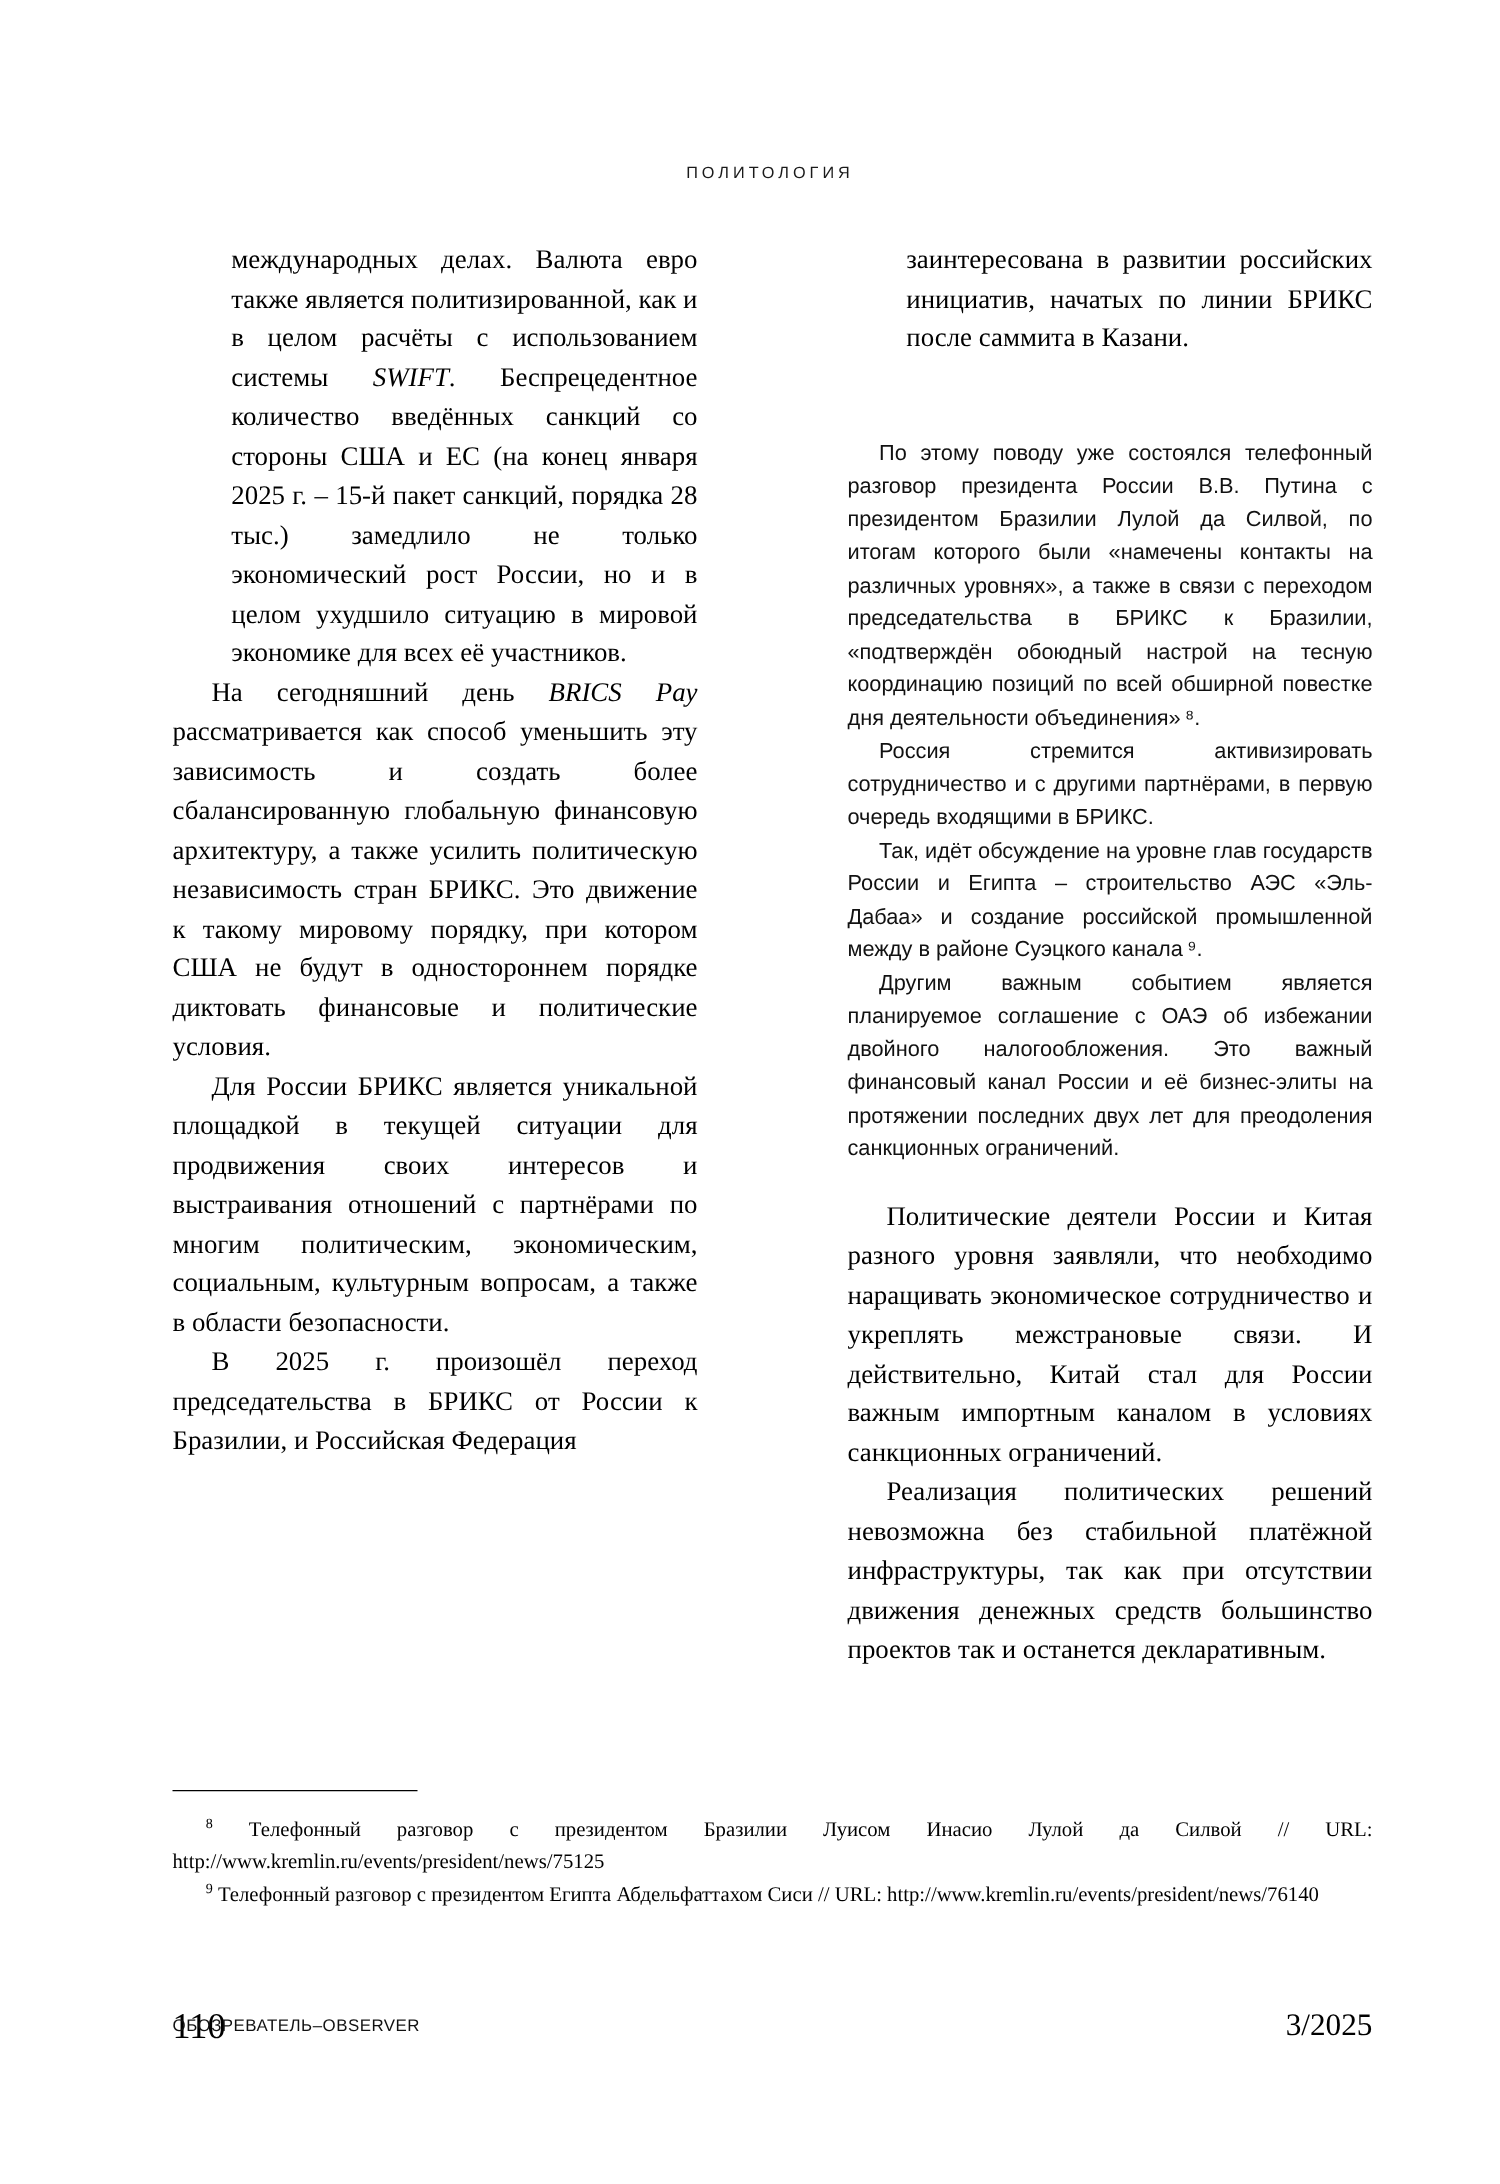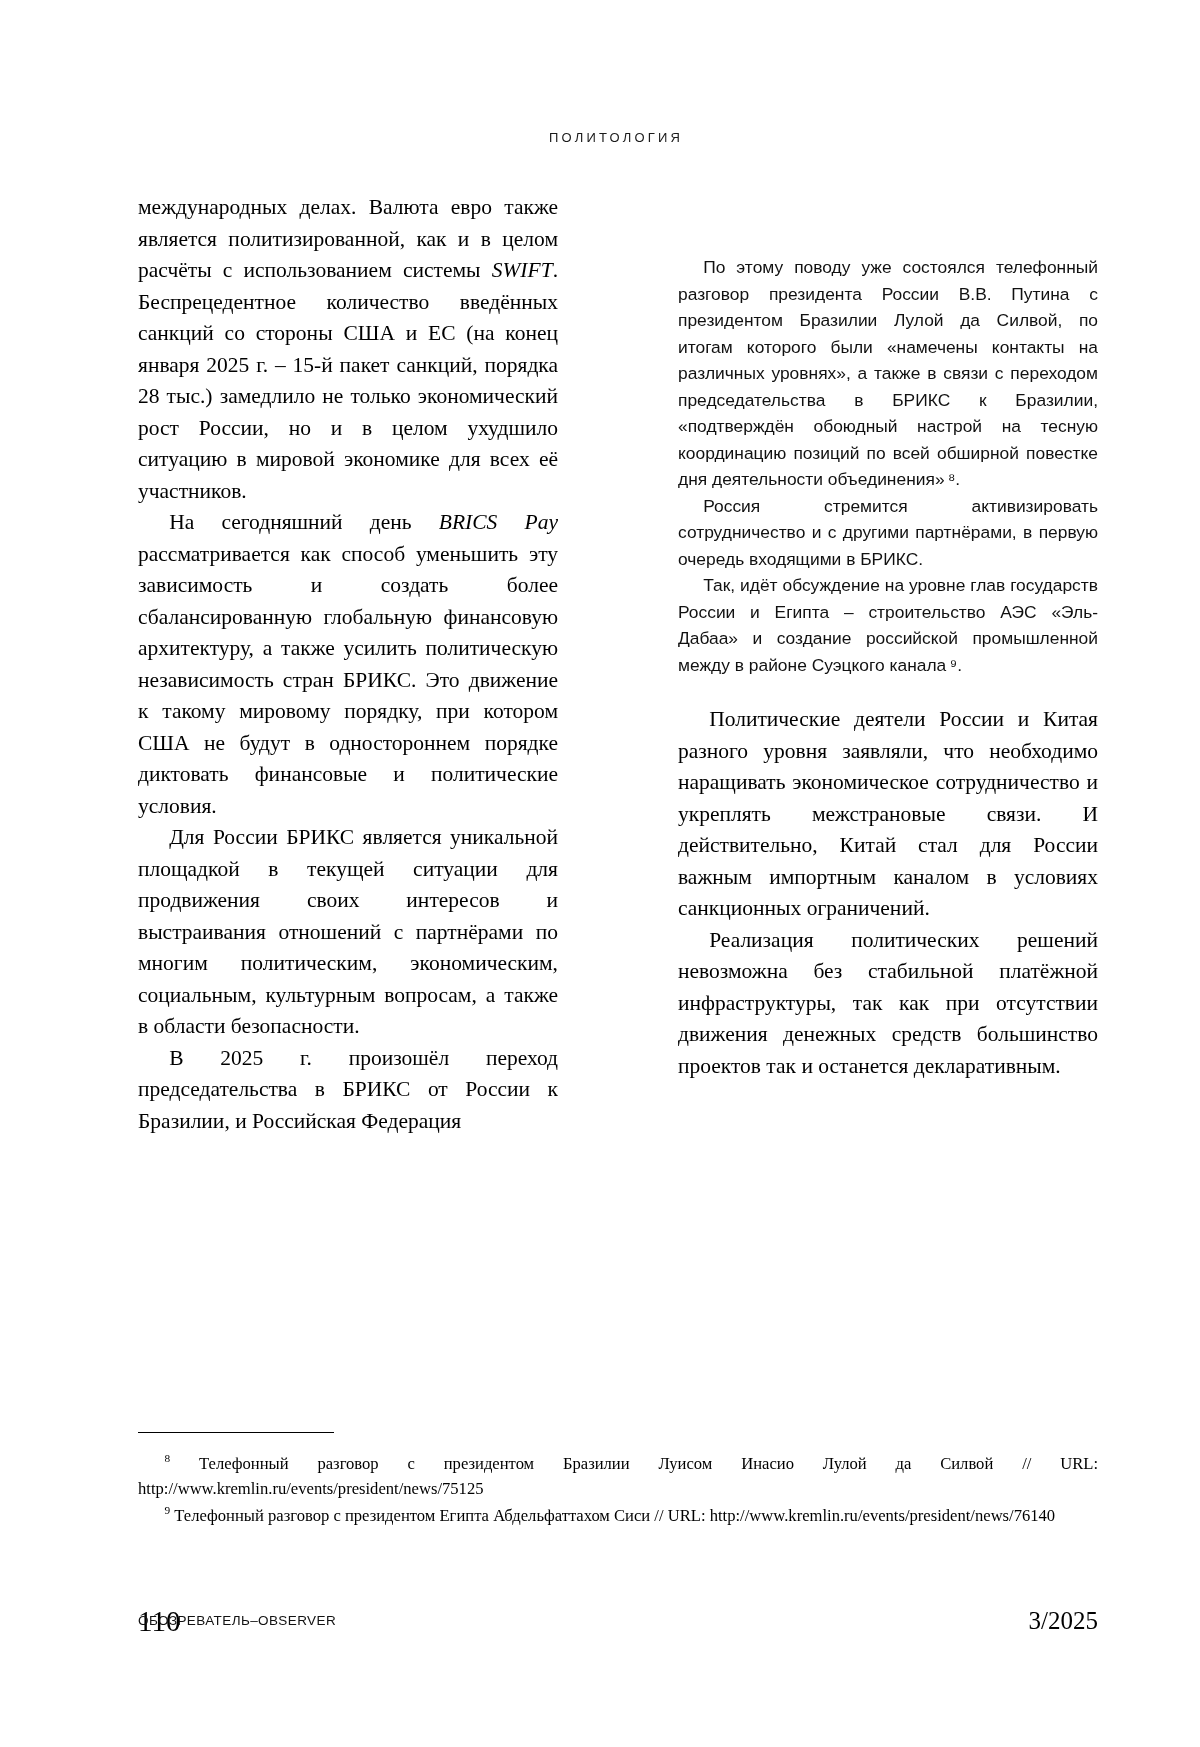--- a/index.html
+++ b/index.html
@@ -71,20 +71,21 @@
     text-align: justify;
     color: #111;
     margin-top: 36px;
   }
   p {
     margin: 0;
     text-indent: 1.45em;
   }
   p.noindent {
     text-indent: 0;
+    margin-left: 47px;
   }
   .it {
     font-style: italic;
   }
   .gap-med { height: 26px; }
   .footnotes {
     position: absolute;
     left: 122px;
     top: 1432px;
     width: 960px;
@@ -154,25 +155,29 @@
   <div class="columns">
 
     <div class="col col-left">
       <p class="noindent">международных делах. Валюта евро также является политизированной, как и в целом расчёты с использованием системы <span class="it">SWIFT</span>. Беспрецедентное количество введённых санкций со стороны США и ЕС (на конец января 2025 г. – 15-й пакет санкций, порядка 28 тыс.) замедлило не только экономический рост России, но и в целом ухудшило ситуацию в мировой экономике для всех её участников.</p>
       <p>На сегодняшний день <span class="it">BRICS Pay</span> рассматривается как способ уменьшить эту зависимость и создать более сбалансированную глобальную финансовую архитектуру, а также усилить политическую независимость стран БРИКС. Это движение к такому мировому порядку, при котором США не будут в одностороннем порядке диктовать финансовые и политические условия.</p>
       <p>Для России БРИКС является уникальной площадкой в текущей ситуации для продвижения своих интересов и выстраивания отношений с партнёрами по многим политическим, экономическим, социальным, культурным вопросам, а также в области безопасности.</p>
       <p>В 2025 г. произошёл переход председательства в БРИКС от России к Бразилии, и Российская Федерация</p>
     </div>
 
     <div class="col col-right">
+      <div class="serif-block">
+        <p class="noindent">заинтересована в развитии российских инициатив, начатых по линии БРИКС после саммита в Казани.</p>
+      </div>
       <div class="gap-med"></div>
       <div class="sans-block">
         <p>По этому поводу уже состоялся телефонный разговор президента России В.В. Путина с президентом Бразилии Лулой да Силвой, по итогам которого были «намечены контакты на различных уровнях», а также в связи с переходом председательства в БРИКС к Бразилии, «подтверждён обоюдный настрой на тесную координацию позиций по всей обширной повестке дня деятельности объединения» ⁸.</p>
         <p>Россия стремится активизировать сотрудничество и с другими партнёрами, в первую очередь входящими в БРИКС.</p>
         <p>Так, идёт обсуждение на уровне глав государств России и Египта – строительство АЭС «Эль-Дабаа» и создание российской промышленной между в районе Суэцкого канала ⁹.</p>
+        <p>Другим важным событием является планируемое соглашение с ОАЭ об избежании двойного налогообложения. Это важный финансовый канал России и её бизнес-элиты на протяжении последних двух лет для преодоления санкционных ограничений.</p>
       </div>
       <div class="gap-med"></div>
       <div class="serif-block">
         <p>Политические деятели России и Китая разного уровня заявляли, что необходимо наращивать экономическое сотрудничество и укреплять межстрановые связи. И действительно, Китай стал для России важным импортным каналом в условиях санкционных ограничений.</p>
         <p>Реализация политических решений невозможна без стабильной платёжной инфраструктуры, так как при отсутствии движения денежных средств большинство проектов так и останется декларативным.</p>
       </div>
     </div>
 
   </div>
 

